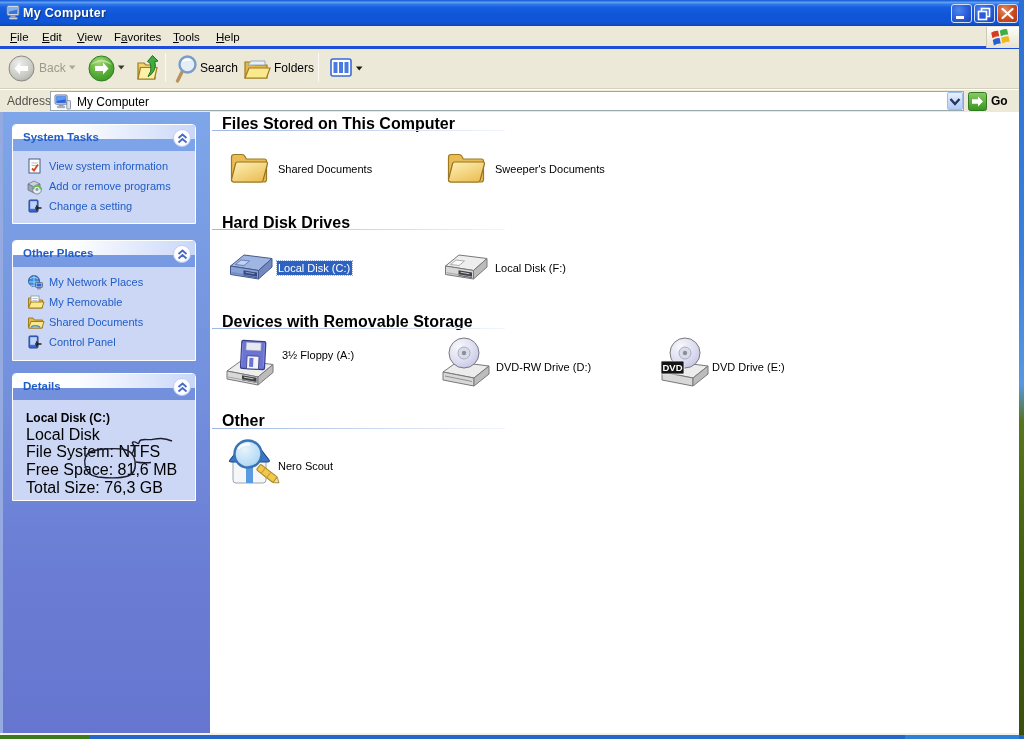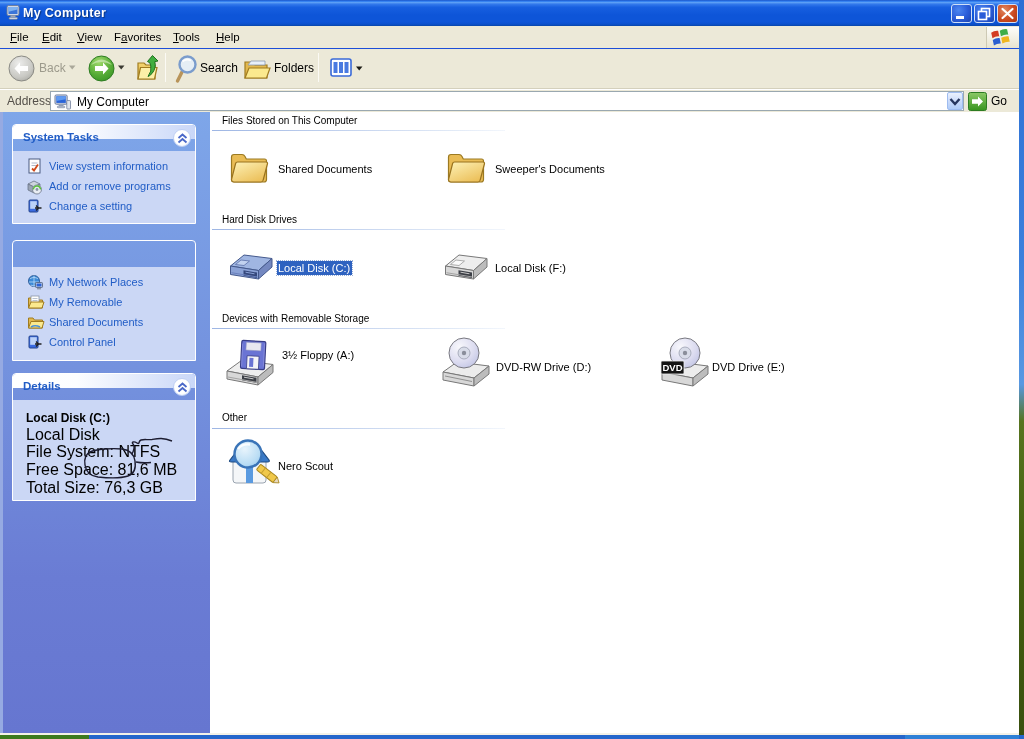--- a/index.html
+++ b/index.html
@@ -16,21 +16,21 @@
 
 #titlebar { left:0; top:0; width:1019px; height:26px;
   background:linear-gradient(180deg,#1b55c8 0%,#2e7cf0 5%,#5fa2f6 9%,#3379ec 16%,#175fe0 28%,#0e55d8 58%,#0e55d8 84%,#0c50cc 93%,#0846a8 100%); }
 #titletext { position:absolute; left:23px; top:6px; color:#fff; font-weight:bold; font-size:12.5px;
   text-shadow:1px 1px 1px #0a3580; letter-spacing:0.3px; }
 .winbtn { position:absolute; top:4px; width:21px; height:19px; border:1px solid #cfe0f8; border-radius:3px; }
 #btn-min, #btn-max { background:radial-gradient(circle at 35% 30%,#4c86f0 0%,#2a5cd8 55%,#1c44b0 100%); }
 #btn-close { background:radial-gradient(circle at 35% 30%,#e08a62 0%,#cc4a20 55%,#a83812 100%); }
 #btn-min { left:951px; } #btn-max { left:974px; } #btn-close { left:997px; }
 
-#menubar { left:0; top:26px; width:1019px; height:23px; background:#ece9d8; border-bottom:1px solid #1d4ed8; }
+#menubar { left:0; top:26px; width:1019px; height:23px; background:#ece9d8; border-bottom:3px solid #1d4ed8; }
 #menubar span { position:absolute; top:5px; color:#000; font-size:11.5px; }
 #menubar u { text-decoration:underline; }
 #flagbox { left:986px; top:27px; width:33px; height:21px;
   background:linear-gradient(180deg,#fdfdfa,#e8e4d0); border-left:1px solid #cdc9b4; }
 
 #toolbar { left:0; top:49px; width:1019px; height:40px; background:#ece9d8; border-bottom:1px solid #d4d0bc; }
 .tsep { position:absolute; top:53px; width:1px; height:29px; background:#c6c2ae; border-right:1px solid #fbfaf4; }
 .tlabel { position:absolute; font-size:12px; color:#000; }
 
 #addrbar { left:0; top:90px; width:1019px; height:22px; background:#ece9d8; }
@@ -51,21 +51,21 @@
   background:linear-gradient(90deg,#ffffff 0%,#fcfdff 35%,#c9d7f8 100%); border-radius:3px 3px 0 0; }
 .phdr .t { position:absolute; left:10px; top:6px; font-weight:bold; color:#215dc6; font-size:11.5px; }
 .pbody { position:absolute; left:0; width:100%; background:#cbd7f5; }
 .chev { position:absolute; right:4px; top:4px; width:18px; height:18px; border-radius:50%;
   background:radial-gradient(circle at 40% 35%,#ffffff 60%,#dfe8fa 100%); border:1px solid #c0d0f4; }
 .slink { position:absolute; color:#215dc6; font-size:11px; white-space:nowrap; }
 .dtxt { position:absolute; left:26px; color:#000; font-size:16px; white-space:nowrap; }
 
 
 #content { left:210px; top:112px; width:809px; height:621px; background:#fff; }
-.grphdr { position:absolute; font-weight:normal; color:#000; font-size:10px; white-space:nowrap; }
+.grphdr { position:absolute; font-weight:bold; color:#000; font-size:16px; white-space:nowrap; }
 .grpline { position:absolute; width:293px; height:1px; background:linear-gradient(90deg,#9eb6e4,#dfe8f6 80%,#f2f6fc); }
 .tlbl { position:absolute; white-space:nowrap; font-size:11px; color:#000; }
 #sellbl { background:#2e62c0; color:#fff; padding:1px 2px 1px 1px; outline:1px dotted #9ab0d8; }
 </style>
 </head>
 <body>
 <div class="abs" id="desk-right"></div>
 <div class="abs" id="desk-bottom">
   <div class="abs" style="left:0;top:0;width:89px;height:4px;background:#3c7a1e"></div>
   <div class="abs" style="left:905px;top:0;width:114px;height:4px;background:#2e80d6"></div>
@@ -173,21 +173,21 @@
     <path d="M10.3 2.6 Q14 1.4 17.8 2.9 L17.6 8.5 Q14 7.2 10.1 8.3 Z" fill="#3fae49"></path>
     <path d="M1.3 9.8 Q5 8.4 8.4 9.6 L8.2 15.3 Q4.8 14.2 1.1 15.5 Z" fill="#2b5fd0"></path>
     <path d="M10 9.9 Q13.8 8.8 17.5 10.2 L17.3 15.8 Q13.7 14.5 9.8 15.6 Z" fill="#f0b61e"></path>
   </g>
 </svg>
 <div class="abs" id="addrbar"></div>
 <span class="abs" id="addrlbl">Address</span>
 <div class="abs" id="addrfield"></div>
 <span class="abs" id="addrtxt">My Computer</span>
 <div class="abs" id="addrdrop"></div>
-<span class="abs" id="gotxt" style="font-weight:normal">Go</span>
+<span class="abs" id="gotxt" style="font-weight:bold">Go</span>
 <svg style="left:54px;top:93px" width="17" height="17" viewBox="0 0 18 18">
   <rect x="1" y="2" width="13" height="10" rx="1.5" fill="#c2cbdd" stroke="#5a6a8a" stroke-width="0.8"></rect>
   <rect x="2.5" y="3.5" width="10" height="7" fill="#2a64d8"></rect>
   <path d="M2.5 3.5 h10 v3 l-10 2 z" fill="#5f9af0"></path>
   <rect x="5" y="12" width="5" height="2" fill="#9aa6bd"></rect>
   <rect x="3.5" y="14" width="8" height="1.6" rx="0.8" fill="#d8dee8" stroke="#5a6a8a" stroke-width="0.6"></rect>
   <rect x="13.5" y="8" width="4" height="9" rx="0.8" fill="#dfe4ec" stroke="#5a6a8a" stroke-width="0.7"></rect>
 </svg>
 <svg style="left:949px;top:98px" width="12" height="8" viewBox="0 0 12 8">
   <path d="M1.5 1 L6 6 L10.5 1" fill="none" stroke="#26365e" stroke-width="2.4"></path>
@@ -216,20 +216,28 @@
 </svg>
       </div>
     </div>
   <div class="pbody" style="top:26px;height:72px"></div>
 </div>
 <span class="slink" style="left:49px;top:160px">View system information</span>
 <span class="slink" style="left:49px;top:180px">Add or remove programs</span>
 <span class="slink" style="left:49px;top:200px">Change a setting</span>
 
 <div class="panel" style="top:240px;height:121px">
+  <div class="phdr">
+      <span class="t">Other Places</span>
+      <div class="chev">
+        <svg style="left:2px;top:3px;position:absolute" width="13" height="11" viewBox="0 0 13 11">
+  <path d="M2.5 5 L6.5 1.5 L10.5 5 M2.5 9.5 L6.5 6 L10.5 9.5" fill="none" stroke="#4a68c8" stroke-width="1.8"></path>
+</svg>
+      </div>
+    </div>
   <div class="pbody" style="top:26px;height:93px"></div>
 </div>
 <span class="slink" style="left:49px;top:276px">My Network Places</span>
 <span class="slink" style="left:49px;top:296px">My Removable</span>
 <span class="slink" style="left:49px;top:316px">Shared Documents</span>
 <span class="slink" style="left:49px;top:336px">Control Panel</span>
 
 <div class="panel" style="top:373px;height:128px">
   <div class="phdr">
       <span class="t">Details</span>

